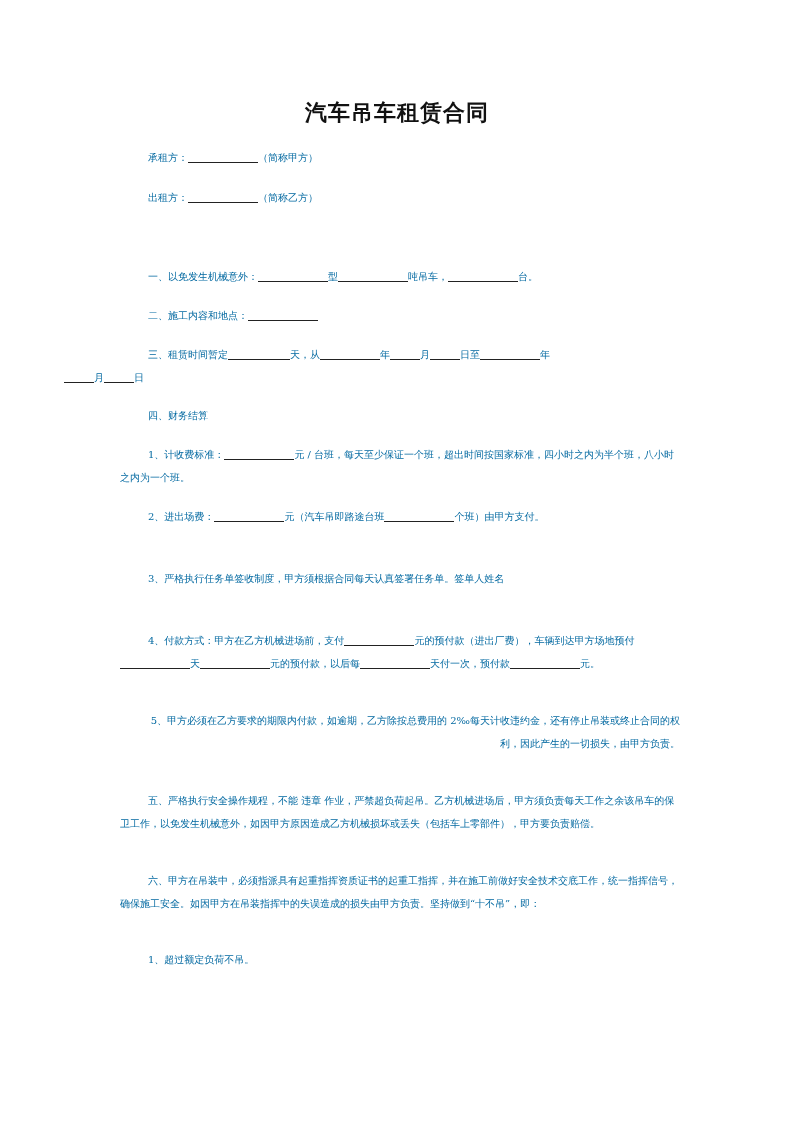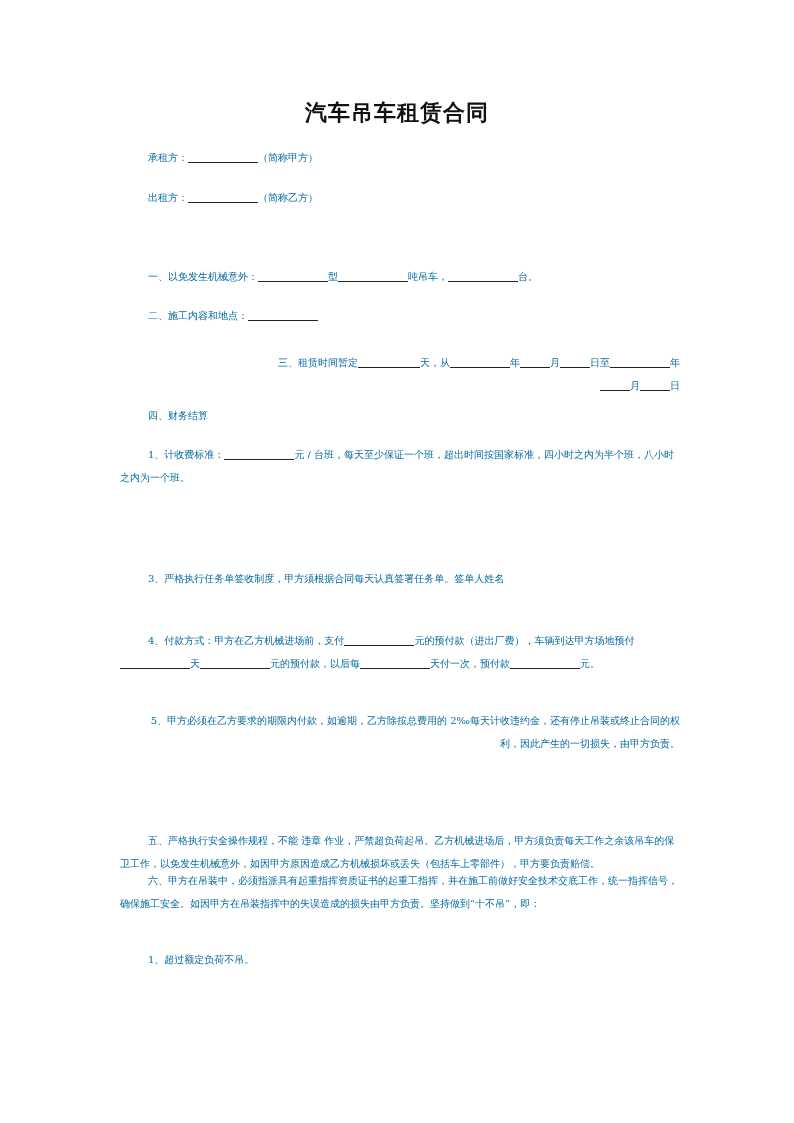--- a/index.html
+++ b/index.html
@@ -73,39 +73,42 @@
 
 
   <div class="para" style="top:265px;">
     <span>一、以免发生机械意外：</span><span class="blank w70"></span><span>型</span><span class="blank w70"></span><span>吨吊车，</span><span class="blank w70"></span><span>台。</span>
   </div>
 
   <div class="para" style="top:304px;">
     <span>二、施工内容和地点：</span><span class="blank w70"></span>
   </div>
 
-  <div class="para" style="top:351px;text-align:right;">
+  <div class="para" style="top:343px;">
     <span>三、租赁时间暂定</span><span class="blank w62"></span><span>天，从</span><span class="blank w60"></span><span>年</span><span class="blank w30"></span><span>月</span><span class="blank w30"></span><span>日至</span><span class="blank w60"></span><span>年</span><br><span class="seg" style="margin-left:-28px;"></span><span class="blank w30" style="margin-left:-28px;"></span><span>月</span><span class="blank w30"></span><span>日</span>
   </div>
 
   <div class="para" style="top:404px;">四、财务结算</div>
 
   <div class="para" style="top:443px;">
     <span>1、计收费标准：</span><span class="blank w70"></span><span>元 / 台班，每天至少保证一个班，超出时间按国家标准，四小时之内为半个班，八小时之内为一个班。</span>
   </div>
 
+  <div class="para" style="top:505px;">
+    <span>2、进出场费：</span><span class="blank w70"></span><span>元（汽车吊即路途台班</span><span class="blank w70"></span><span>个班）由甲方支付。</span>
+  </div>
 
   <div class="para" style="top:567px;">3、严格执行任务单签收制度，甲方须根据合同每天认真签署任务单。签单人姓名</div>
 
   <div class="para" style="top:629px;">
     <span>4、付款方式：甲方在乙方机械进场前，支付</span><span class="blank w70"></span><span>元的预付款（进出厂费），车辆到达甲方场地预付</span><span class="blank w70"></span><span>天</span><span class="blank w70"></span><span>元的预付款，以后每</span><span class="blank w70"></span><span>天付一次，预付款</span><span class="blank w70"></span><span>元。</span>
   </div>
 
   <div class="para" style="top:709px;text-align:right;">5、甲方必须在乙方要求的期限内付款，如逾期，乙方除按总费用的 2‰每天计收违约金，还有停止吊装或终止合同的权利，因此产生的一切损失，由甲方负责。</div>
 
-  <div class="para" style="top:789px;margin-top:40px;">五、严格执行安全操作规程，不能 违章 作业，严禁超负荷起吊。乙方机械进场后，甲方须负责每天工作之余该吊车的保卫工作，以免发生机械意外，如因甲方原因造成乙方机械损坏或丢失（包括车上零部件），甲方要负责赔偿。</div>
+  <div class="para" style="top:789px;">五、严格执行安全操作规程，不能 违章 作业，严禁超负荷起吊。乙方机械进场后，甲方须负责每天工作之余该吊车的保卫工作，以免发生机械意外，如因甲方原因造成乙方机械损坏或丢失（包括车上零部件），甲方要负责赔偿。</div>
 
   <div class="para" style="top:869px;">六、甲方在吊装中，必须指派具有起重指挥资质证书的起重工指挥，并在施工前做好安全技术交底工作，统一指挥信号，确保施工安全。如因甲方在吊装指挥中的失误造成的损失由甲方负责。坚持做到“十不吊”，即：</div>
 
   <div class="para" style="top:948px;">1、超过额定负荷不吊。</div>
 
 
 </div>
 
 </body></html>

